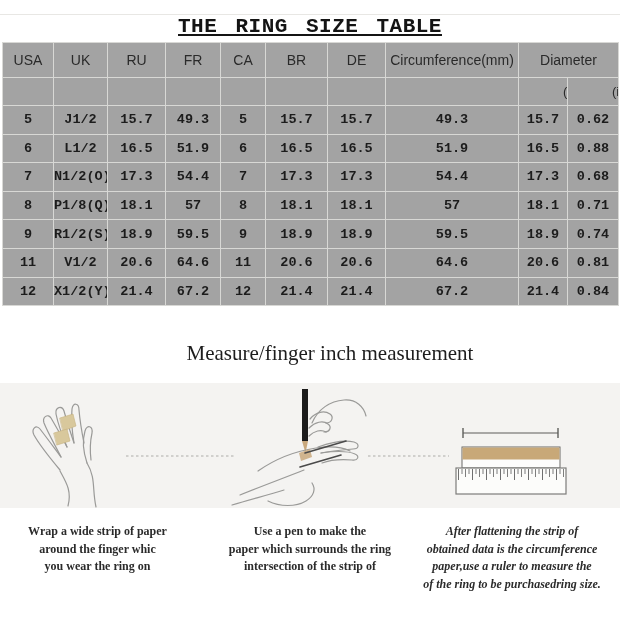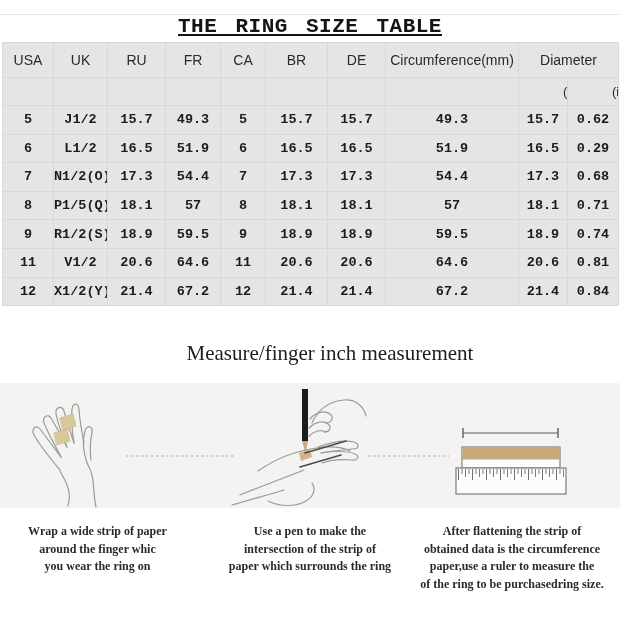--- a/index.html
+++ b/index.html
@@ -8,21 +8,21 @@
     font-family:"Liberation Sans",sans-serif;overflow:hidden;
   }
   .topline{position:absolute;top:14px;left:0;width:620px;height:1px;background:#e8e7e4;}
   .main-title{
     position:absolute;top:15px;left:0;width:620px;text-align:center;
     font-family:"Liberation Mono","DejaVu Sans Mono",monospace;
     font-size:21px;font-weight:700;color:#141414;letter-spacing:.5px;word-spacing:5px;text-decoration:underline;
   }
   table.ring-table{
     position:absolute;top:42px;left:2px;width:616px;
-    border-collapse:collapse;table-layout:fixed;background:#e5e5e5;
+    border-collapse:collapse;table-layout:fixed;background:#a3a3a3;
   }
   table.ring-table th,table.ring-table td{
     border:1px solid #d8d8d5;text-align:center;vertical-align:middle;
     padding:0;overflow:hidden;white-space:nowrap;
   }
   table.ring-table thead tr.hrow1 th{
     height:34px;font-family:"Liberation Sans",sans-serif;
     font-size:14px;font-weight:400;color:#2a2a2a;
   }
   table.ring-table thead tr.hrow2 th{
@@ -41,21 +41,21 @@
   }
   .band{position:absolute;top:383px;left:0;width:620px;height:125px;}
   .captions{position:absolute;top:523px;left:0;width:620px;height:85px;}
   .caption{
     position:absolute;text-align:center;
     font-family:"Liberation Serif","DejaVu Serif",serif;
     font-size:12px;font-weight:700;color:#2b2b2b;line-height:17.5px;
   }
   .caption-1{left:5px;width:185px;}
   .caption-2{left:213px;width:194px;}
-  .caption-3{left:406px;width:212px;}
+  .caption-3{left:406px;width:212px;font-style:italic;}
 </style>
 </head>
 <body>
 
 <div class="topline"></div>
 
 <div class="main-title">THE RING SIZE TABLE</div>
 
 <table class="ring-table">
   <colgroup>
@@ -111,37 +111,37 @@
       <tr>
         <td>6</td>
         <td>L1/2</td>
         <td>16.5</td>
         <td>51.9</td>
         <td>6</td>
         <td>16.5</td>
         <td>16.5</td>
         <td>51.9</td>
         <td>16.5</td>
-        <td>0.29</td>
+        <td>0.88</td>
       </tr>
       <tr>
         <td>7</td>
         <td>N1/2(O)</td>
         <td>17.3</td>
         <td>54.4</td>
         <td>7</td>
         <td>17.3</td>
         <td>17.3</td>
         <td>54.4</td>
         <td>17.3</td>
         <td>0.68</td>
       </tr>
       <tr>
         <td>8</td>
-        <td>P1/5(Q)</td>
+        <td>P1/8(Q)</td>
         <td>18.1</td>
         <td>57</td>
         <td>8</td>
         <td>18.1</td>
         <td>18.1</td>
         <td>57</td>
         <td>18.1</td>
         <td>0.71</td>
       </tr>
       <tr>
@@ -242,22 +242,22 @@
 </svg>
 
 <div class="captions">
   <div class="caption caption-1">
     <div>Wrap a wide strip of paper</div>
     <div>around the finger whic</div>
     <div>you wear the ring on</div>
   </div>
   <div class="caption caption-2">
     <div>Use a pen to make the</div>
+    <div>paper which surrounds the ring</div>
     <div>intersection of the strip of</div>
-    <div>paper which surrounds the ring</div>
   </div>
   <div class="caption caption-3">
     <div>After flattening the strip of</div>
     <div>obtained data is the circumference</div>
     <div>paper,use a ruler to measure the</div>
     <div>of the ring to be purchasedring size.</div>
   </div>
 </div>
 
 </body></html>

